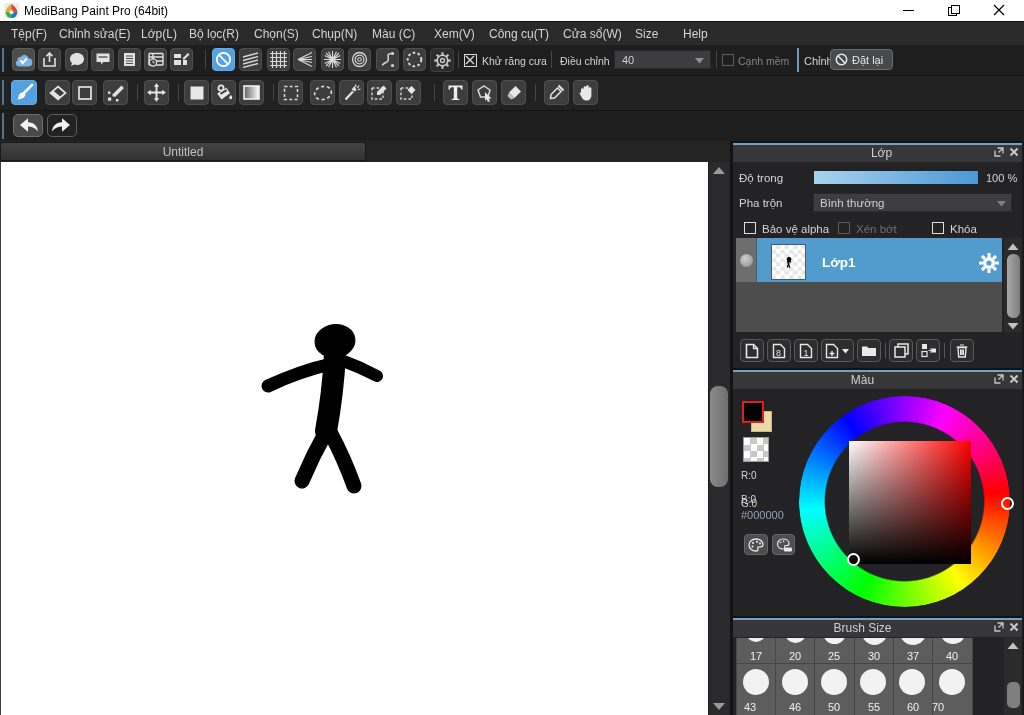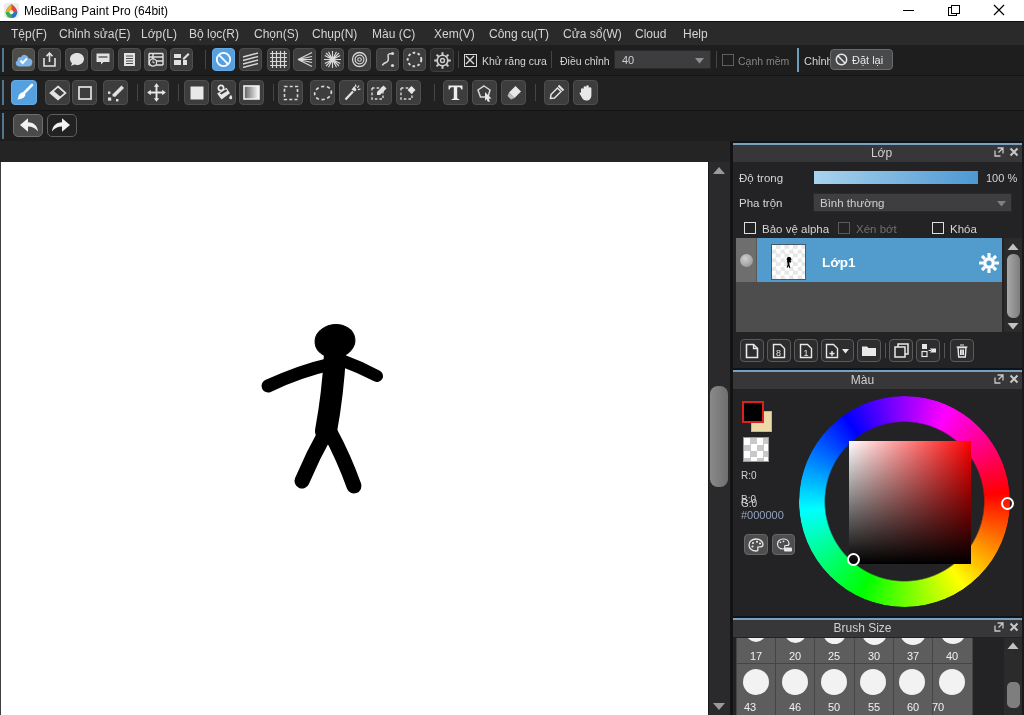--- a/index.html
+++ b/index.html
@@ -42,21 +42,21 @@
 <div class="txt" style="left:11px;top:27px;">Tệp(F)</div>
 <div class="txt" style="left:59px;top:27px;">Chỉnh sửa(E)</div>
 <div class="txt" style="left:141px;top:27px;">Lớp(L)</div>
 <div class="txt" style="left:189px;top:27px;">Bộ lọc(R)</div>
 <div class="txt" style="left:254px;top:27px;">Chọn(S)</div>
 <div class="txt" style="left:312px;top:27px;">Chụp(N)</div>
 <div class="txt" style="left:372px;top:27px;">Màu (C)</div>
 <div class="txt" style="left:434px;top:27px;">Xem(V)</div>
 <div class="txt" style="left:489px;top:27px;">Công cụ(T)</div>
 <div class="txt" style="left:563px;top:27px;">Cửa sổ(W)</div>
-<div class="txt" style="left:635px;top:27px;">Cloud</div>
+<div class="txt" style="left:635px;top:27px;">Size</div>
 <div class="txt" style="left:683px;top:27px;">Help</div>
 
 <div class="abs" style="left:0;top:45px;width:1024px;height:30px;background:#1e1e1e;"></div>
 <div class="grip" style="top:48px;height:24px;"></div>
 
 <div class="btn" style="left:12px;top:48px;width:23px;height:23px;background:#4c4c48;border-color:#5e5e58;">
  <svg width="19" height="14" viewBox="0 0 19 14">
         <path d="M14.5 5.2 A4 4 0 0 0 7 4 A3.4 3.4 0 0 0 3.4 7.4 A3.2 3.2 0 0 0 4.8 13.4 L14 13.4 A3.9 3.9 0 0 0 14.5 5.2 Z" fill="#7db3e8"></path>
         <path d="M6.5 7.5 L8.7 10 L13 5.4" stroke="#fff" stroke-width="2" fill="none"></path>
       </svg>
@@ -313,20 +313,21 @@
         <path d="M6 10 L14 3.2 L14 7.2 C20 7.4 23.5 11 24 16.5 C21.5 13 18 11.6 14 11.6 L14 16.8 Z" fill="#f2f2f2"></path>
       </svg>
 </div>
 <div class="abs" style="left:47px;top:114px;width:30px;height:23px;background:#222;border:1px solid #5e5e5e;border-radius:5px;box-sizing:border-box;">
 <svg width="28" height="21" viewBox="0 0 28 21">
         <path d="M22 10 L14 3.2 L14 7.2 C8 7.4 4.5 11 4 16.5 C6.5 13 10 11.6 14 11.6 L14 16.8 Z" fill="#f2f2f2"></path>
       </svg>
 </div>
 
 <div class="abs" style="left:0;top:141px;width:1024px;height:21px;background:#242424;"></div>
+<div class="abs" style="left:0;top:142px;width:366px;height:19px;background:linear-gradient(#444444,#313131);border:1px solid #1a1a1a;border-radius:3px 3px 0 0;box-sizing:border-box;color:#c2c2c2;font-size:12px;text-align:center;line-height:18px;">Untitled</div>
 
 <div class="abs" style="left:0;top:162px;width:708px;height:553px;background:#fff;border-left:1.5px solid #3f3f3f;box-sizing:border-box;"></div>
 <svg class="abs" style="left:240px;top:300px;" width="180" height="210" viewBox="240 300 180 210">
 <g fill="#000" stroke="#000">
 <ellipse cx="335" cy="341" rx="20" ry="16.5" transform="rotate(-7 335 341)"></ellipse>
 <path d="M335 354 Q333 393 326 431" fill="none" stroke-width="22" stroke-linecap="round"></path>
 <path d="M331 364 Q300 371 268 386" fill="none" stroke-width="13" stroke-linecap="round"></path>
 <path d="M341 360 Q360 367 377 376" fill="none" stroke-width="12" stroke-linecap="round"></path>
 <path d="M327 430 Q313 455 302 481" fill="none" stroke-width="15" stroke-linecap="round"></path>
 <path d="M330 432 Q344 458 354 486" fill="none" stroke-width="15" stroke-linecap="round"></path>

